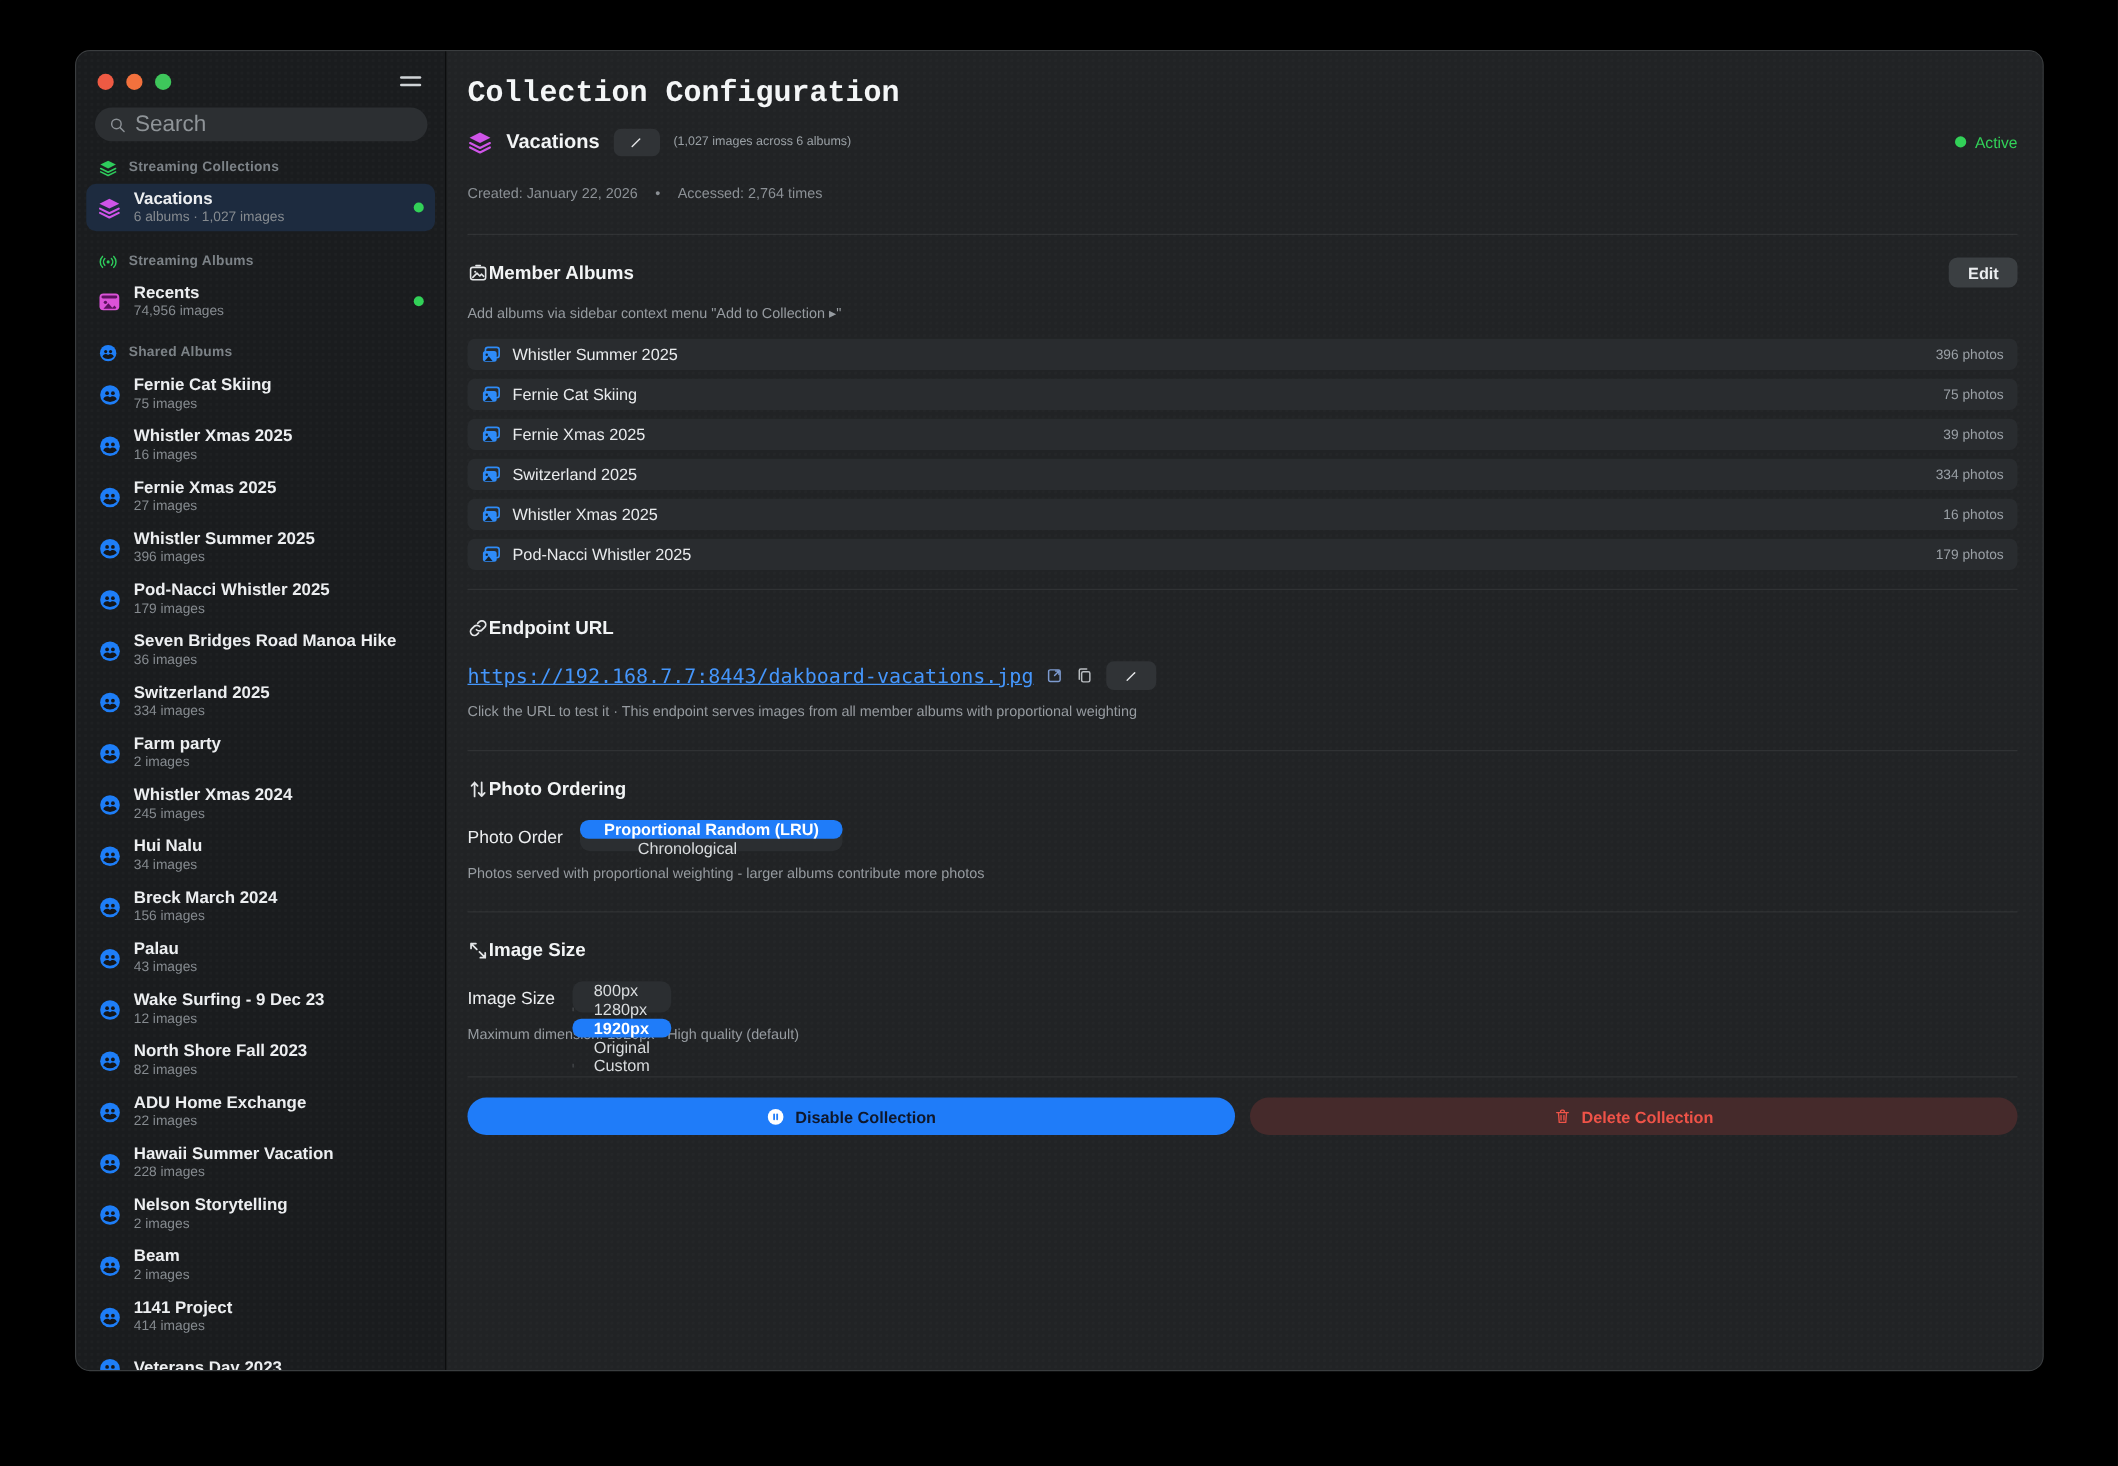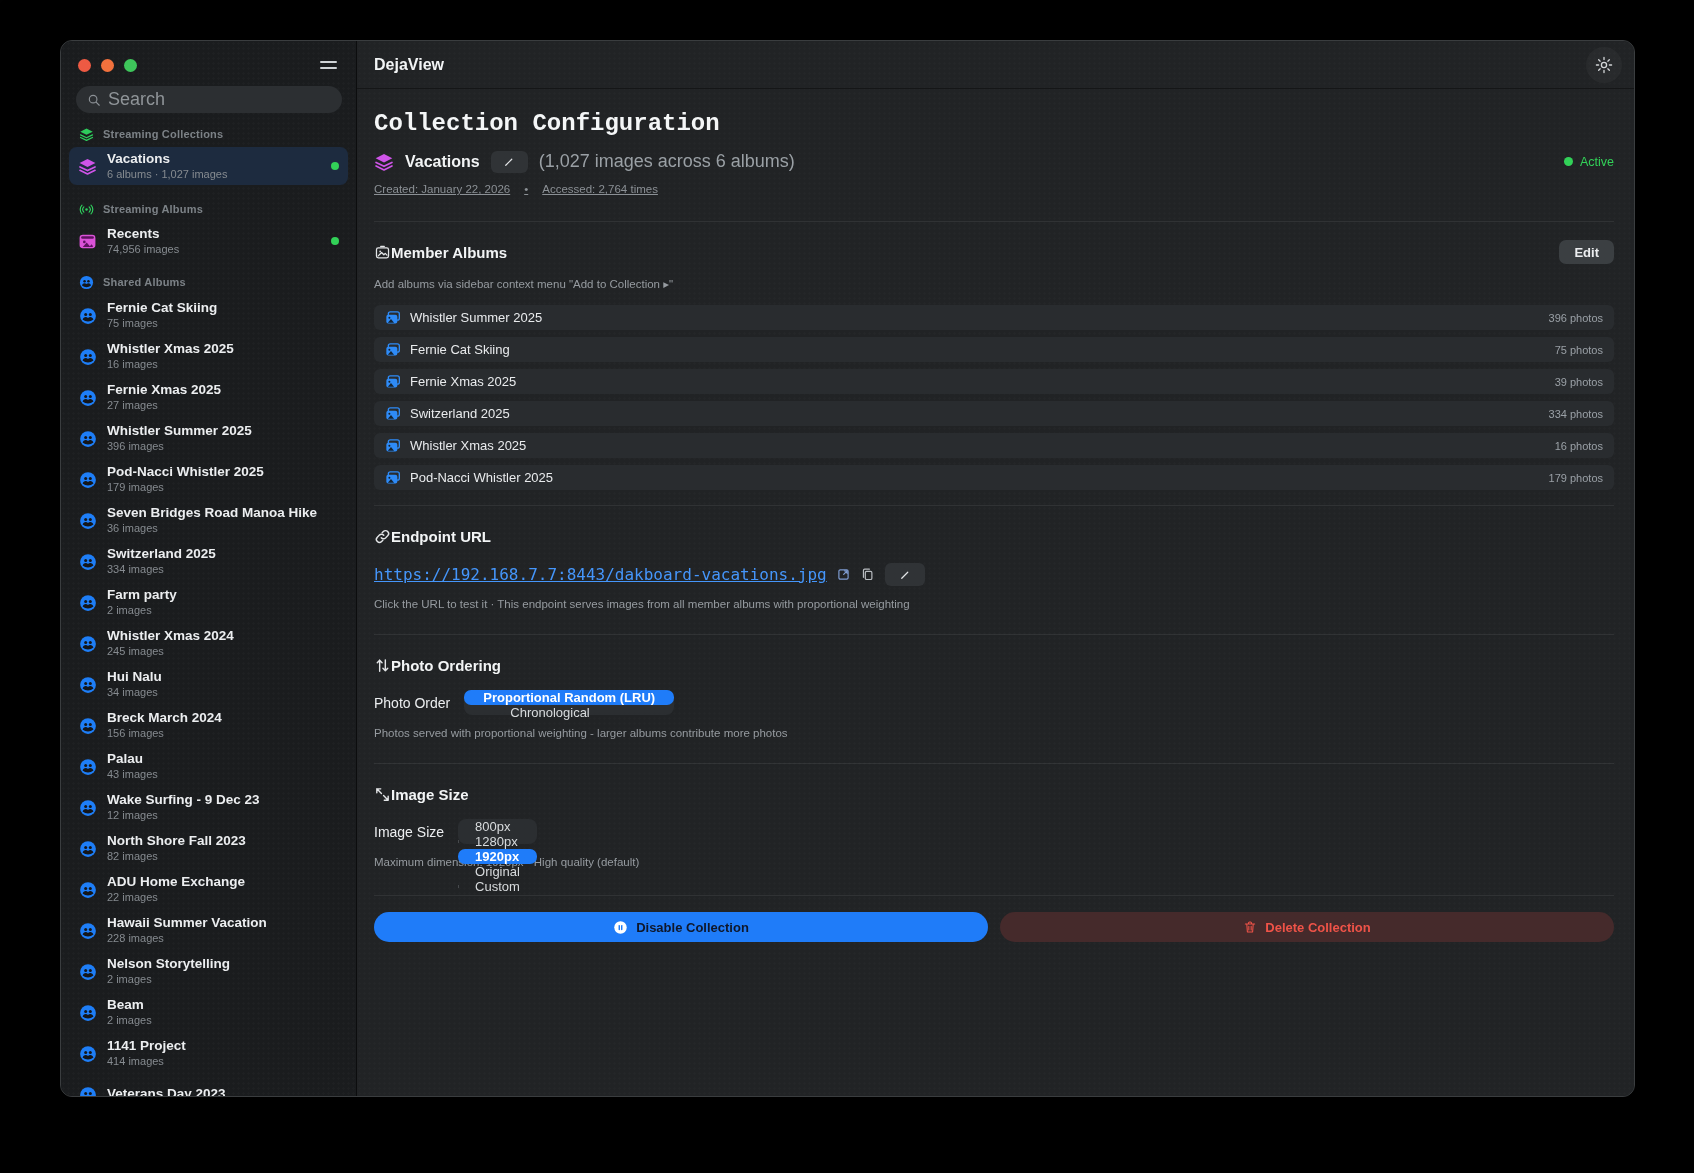--- a/index.html
+++ b/index.html
@@ -83,27 +83,27 @@
   .content { flex:1; padding:0 20px 0 17px; overflow:hidden; }
 
   .h1 { margin-top:21px; font-size:24px; font-weight:700; color:#f4f6f7;font-family:Liberation Mono, monospace; }
 
   .overview-row { margin-top:13px; display:flex; align-items:center; gap:11px; height:23px; }
   .overview-row svg.lead { width:20px; height:20px; }
   .coll-name { font-size:16px; font-weight:700; color:#f2f4f5; }
   .mini-btn { height:22px; width:37px; border:none; border-radius:6px; background:#303336;
     display:flex; align-items:center; justify-content:center; color:#e3e5e7; cursor:pointer; flex:none; }
   .mini-btn svg { width:12px; height:12px; }
-  .coll-summary { font-size:18px; color:#9aa0a5; }
+  .coll-summary { font-size:10px; color:#9aa0a5; }
   .active-badge { margin-left:auto; display:flex; align-items:center; gap:7px; }
   .active-badge .adot { width:9px; height:9px; border-radius:50%; background:#32d158; }
   .active-badge .atext { font-size:12.5px; color:#32d158; }
 
-  .meta-row { margin-top:10px; display:flex; align-items:center; gap:14px;
-    font-size:11.5px; color:#8b9095;text-decoration:underline; }
+  .meta-row { margin-top:24px; display:flex; align-items:center; gap:14px;
+    font-size:11.5px; color:#8b9095; }
 
   .divider { height:1px; background:rgba(255,255,255,0.07); }
   .d1 { margin-top:26px; } .d2 { margin-top:15px; } .d3 { margin-top:24px; }
   .d4 { margin-top:24px; } .d5 { margin-top:27px; }
 
   .sec-head { margin-top:17px; display:flex; align-items:center; height:26px; }
   .sec-head svg.lead { width:17px; height:17px; color:#e3e5e7; flex:none; }
   .sec-title { font-size:15px; font-weight:700; color:#f2f4f5; }
   .edit-btn { margin-left:auto; height:24px; padding:0 15px; border:none; border-radius:7px;
     background:#3b3f42; color:#eceef0; font-size:13px; font-weight:600; cursor:pointer; }
@@ -484,29 +484,20 @@
             </svg>
             <span class="txt">
               <span class="name">Veterans Day 2023</span>
               <span class="meta"></span>
             </span>
           </div>
         </div>
     </div>
 
     <div class="main">
-      <div class="main-titlebar">
-        <span class="app-title">DejaView</span>
-        <button class="gear-btn">
-          <svg viewBox="0 0 24 24" fill="none" stroke="currentColor" stroke-width="1.6" stroke-linecap="round">
-              <circle cx="12" cy="12" r="3.1"></circle>
-              <path d="M12 2.9v2.6M12 18.5v2.6M21.1 12h-2.6M5.5 12H2.9M18.4 5.6l-1.8 1.8M7.4 16.6l-1.8 1.8M18.4 18.4l-1.8-1.8M7.4 7.4 5.6 5.6"></path>
-            </svg>
-        </button>
-      </div>
 
       <div class="content">
         <div class="h1">Collection Configuration</div>
 
         <div class="overview-row">
           <svg class="lead" viewBox="0 0 24 24" style="color:#cf54e8">
               <path d="M12 2.5 22 7.5 12 12.5 2 7.5 Z" fill="currentColor"></path>
               <path d="M2.5 12.5 12 17.2 21.5 12.5" stroke="currentColor" stroke-width="2.1" fill="none" stroke-linecap="round" stroke-linejoin="round"></path>
               <path d="M2.5 16.8 12 21.5 21.5 16.8" stroke="currentColor" stroke-width="2.1" fill="none" stroke-linecap="round" stroke-linejoin="round"></path>
             </svg>

